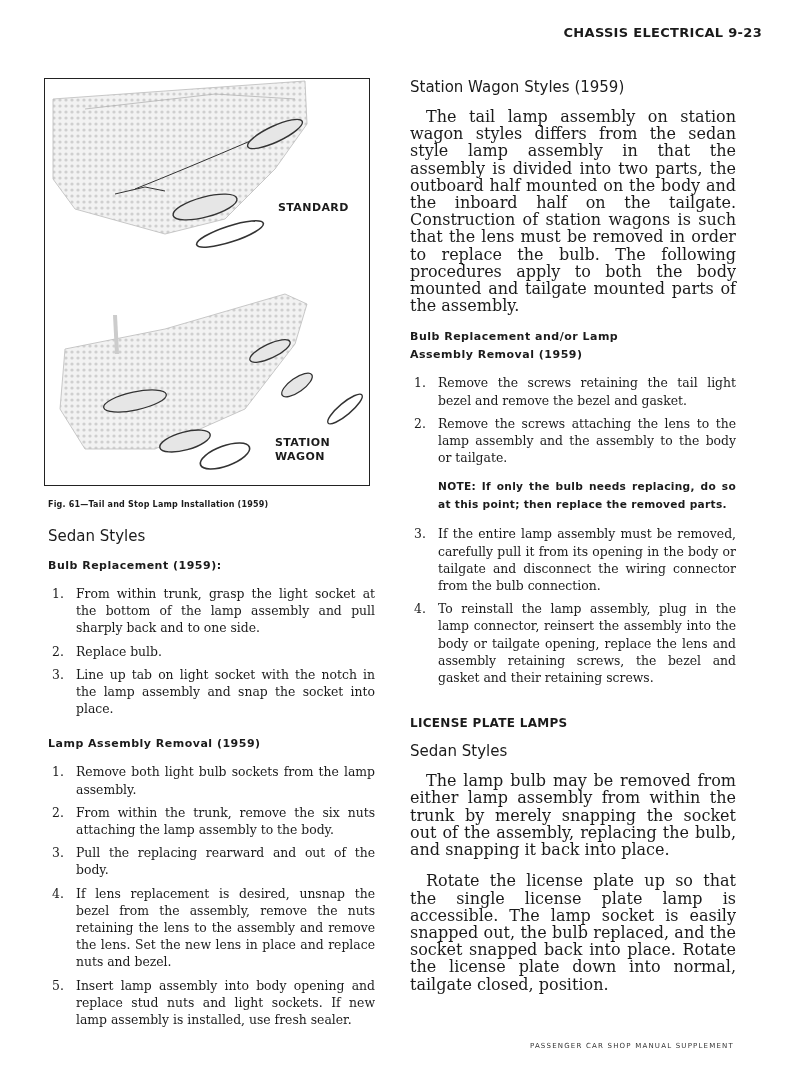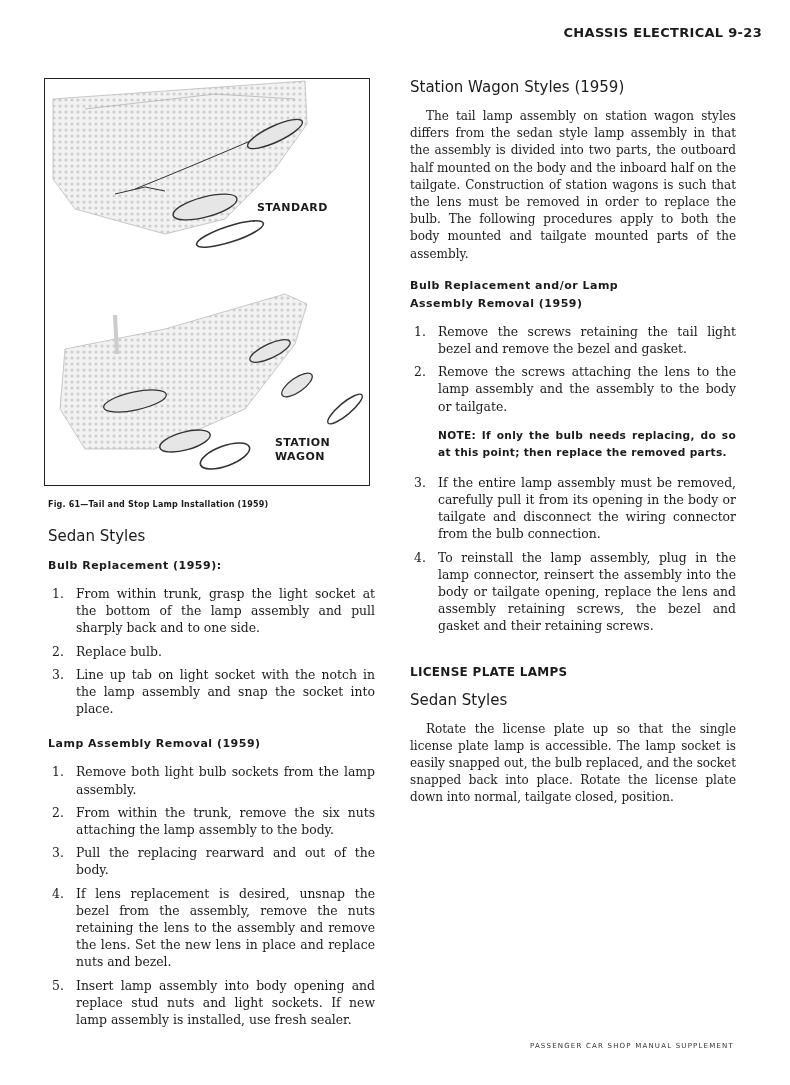--- a/index.html
+++ b/index.html
@@ -35,21 +35,21 @@
   }
   h1 {
     font-family: "DejaVu Sans", sans-serif; font-weight: bold; font-size: 12px;
     margin: 0 0 12px 0; letter-spacing: 0.3px;
   }
   h3 {
     font-family: "DejaVu Sans", sans-serif; font-weight: bold; font-size: 11px;
     margin: 0 0 10px 0; line-height: 18px; letter-spacing: 0.5px;
   }
   p.body {
-    font-size: 12px; line-height: 17.2px; text-align: justify; margin: 0 0 14px 0;
+    font-size: 16px; line-height: 17.2px; text-align: justify; margin: 0 0 14px 0;
     text-indent: 16px;
   }
   ol.steps { list-style: none; margin: 0 0 12px 0; padding: 0; }
   ol.steps li {
     display: flex; font-size: 12.4px; line-height: 17.2px; margin-bottom: 6px;
     text-align: justify;
   }
   ol.steps li .num { width: 28px; flex-shrink: 0; padding-left: 4px; box-sizing: border-box; }
   ol.steps li .txt { flex: 1; }
   .note {
@@ -87,21 +87,21 @@
 
       <path d="M20 270 L120 250 L240 215 L262 225 L250 265 L200 330 L110 370 L40 370 L15 330 Z" fill="url(#dots)" stroke="#bbb" stroke-width="0.8"></path>
       <path d="M70 236 L72 275" stroke="#ccc" stroke-width="4"></path>
       <ellipse cx="90" cy="322" rx="32" ry="9" transform="rotate(-12 90 322)" fill="#e6e6e6" stroke="#333" stroke-width="1.3"></ellipse>
       <ellipse cx="225" cy="272" rx="22" ry="7" transform="rotate(-25 225 272)" fill="#e6e6e6" stroke="#333" stroke-width="1.3"></ellipse>
       <ellipse cx="252" cy="306" rx="18" ry="7" transform="rotate(-35 252 306)" fill="#e6e6e6" stroke="#333" stroke-width="1.3"></ellipse>
       <ellipse cx="300" cy="330" rx="22" ry="6" transform="rotate(-40 300 330)" fill="#fff" stroke="#333" stroke-width="1.4"></ellipse>
       <ellipse cx="140" cy="362" rx="26" ry="9" transform="rotate(-15 140 362)" fill="#e6e6e6" stroke="#333" stroke-width="1.4"></ellipse>
       <ellipse cx="180" cy="377" rx="26" ry="10" transform="rotate(-20 180 377)" fill="#fff" stroke="#333" stroke-width="1.6"></ellipse>
     </svg>
-    <div class="fig-label" style="left:212px; top:122px;">STANDARD</div>
+    <div class="fig-label" style="left:233px; top:122px;">STANDARD</div>
     <div class="fig-label" style="left:230px; top:357px;">
       <div>STATION</div>
       <div>WAGON</div>
     </div>
   </div>
   <div class="caption">Fig. 61—Tail and Stop Lamp Installation (1959)</div>
 
   <h2>Sedan Styles</h2>
   <h3>Bulb Replacement (1959):</h3>
   <ol class="steps">
@@ -169,16 +169,17 @@
         <span class="txt">If the entire lamp assembly must be removed, carefully pull it from its opening in the body or tailgate and disconnect the wiring connector from the bulb connection.</span>
       </li>
     <li>
         <span class="num">4.</span>
         <span class="txt">To reinstall the lamp assembly, plug in the lamp connector, reinsert the assembly into the body or tailgate opening, replace the lens and assembly retaining screws, the bezel and gasket and their retaining screws.</span>
       </li>
   </ol>
 
   <h1 style="margin-top:30px;">LICENSE PLATE LAMPS</h1>
   <h2>Sedan Styles</h2>
+  <p class="body">The lamp bulb may be removed from either lamp assembly from within the trunk by merely snapping the socket out of the assembly, replacing the bulb, and snapping it back into place.</p>
   <p class="body">Rotate the license plate up so that the single license plate lamp is accessible. The lamp socket is easily snapped out, the bulb replaced, and the socket snapped back into place. Rotate the license plate down into normal, tailgate closed, position.</p>
 </div>
 
 <div class="footer">PASSENGER CAR SHOP MANUAL SUPPLEMENT</div>
 
 </body></html>

